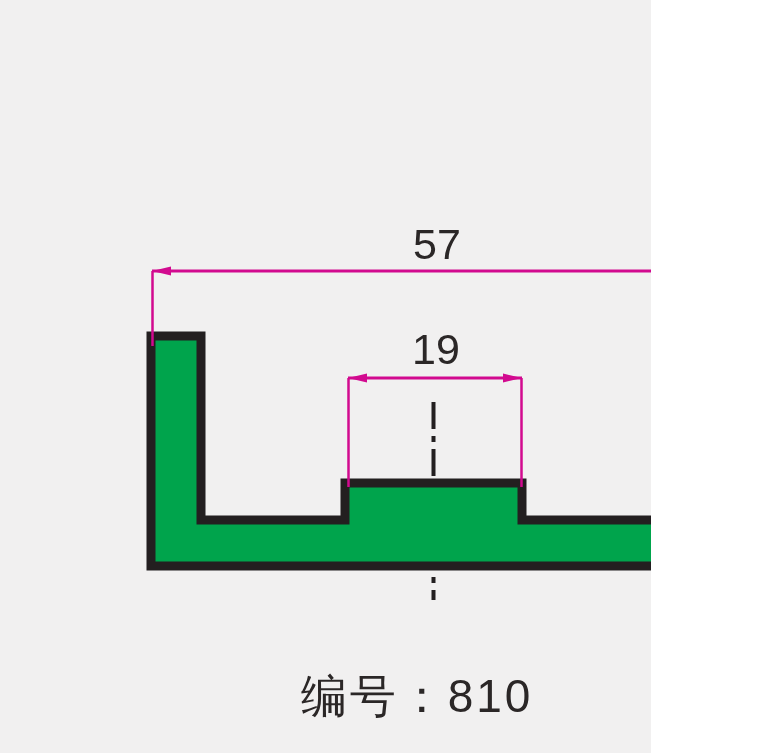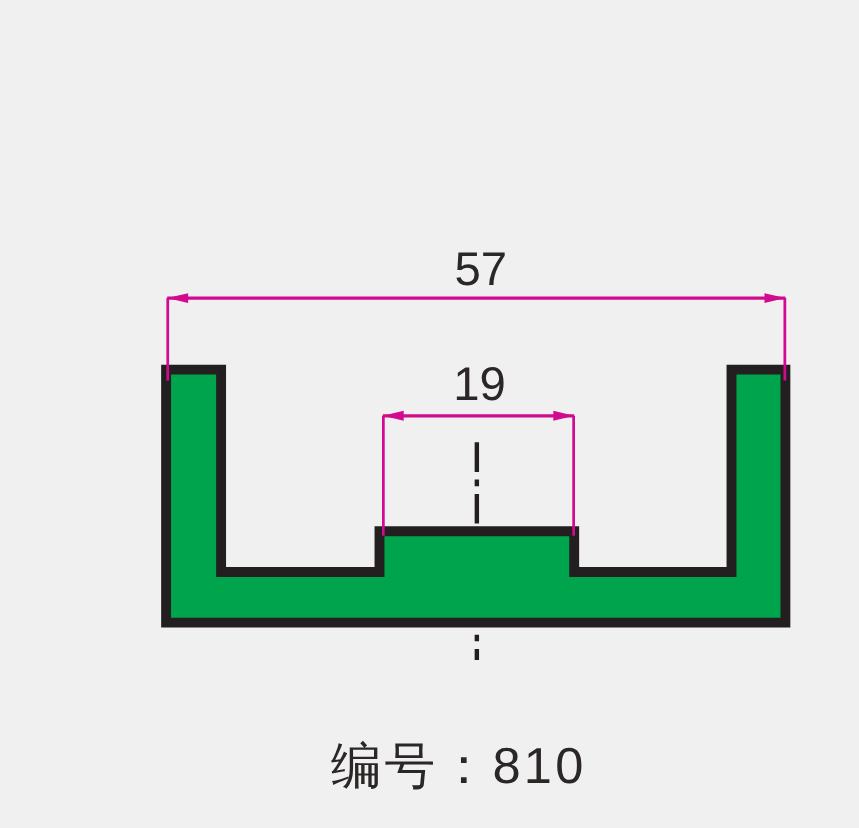--- a/index.html
+++ b/index.html
@@ -1,21 +1,21 @@
 <!DOCTYPE html>
 <html><head>
 <meta charset="utf-8">
 <style>
   html, body {
     margin: 0;
     padding: 0;
   }
   .canvas {
     position: relative;
-    width: 781px;
+    width: 651px;
     height: 753px;
     background: #f1f0f0;
     overflow: hidden;
     font-family: "Liberation Sans", sans-serif;
   }
   svg {
     display: block;
   }
   .dim-text {
     font-family: "Liberation Sans", sans-serif;

